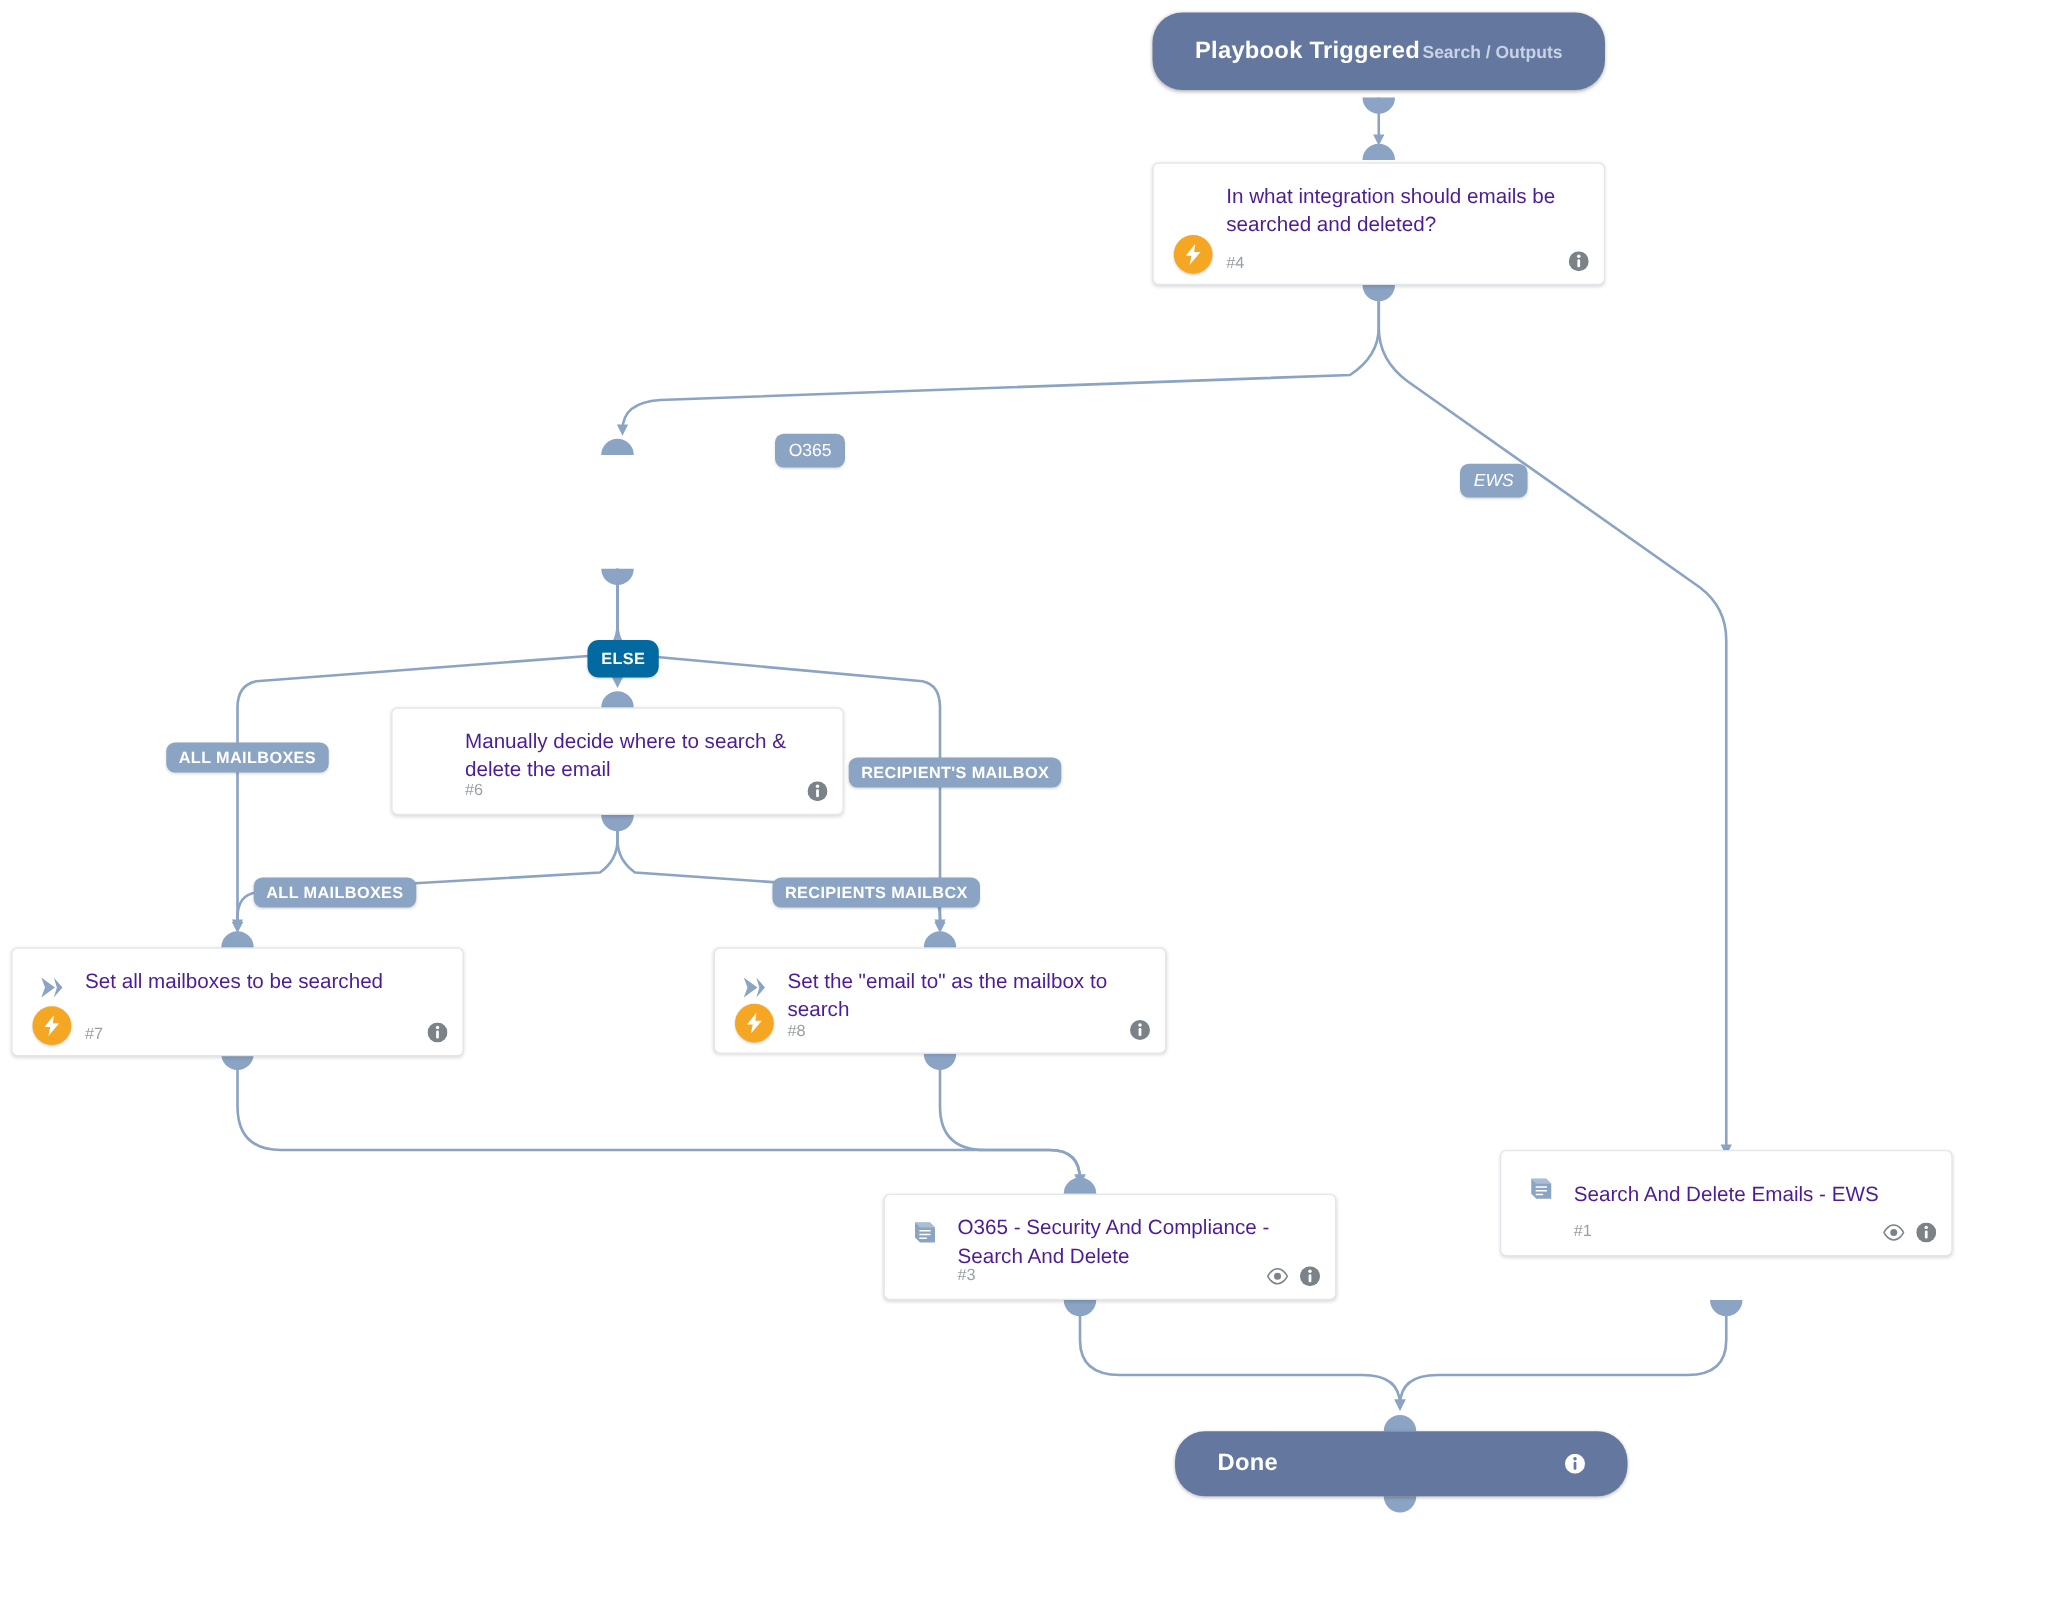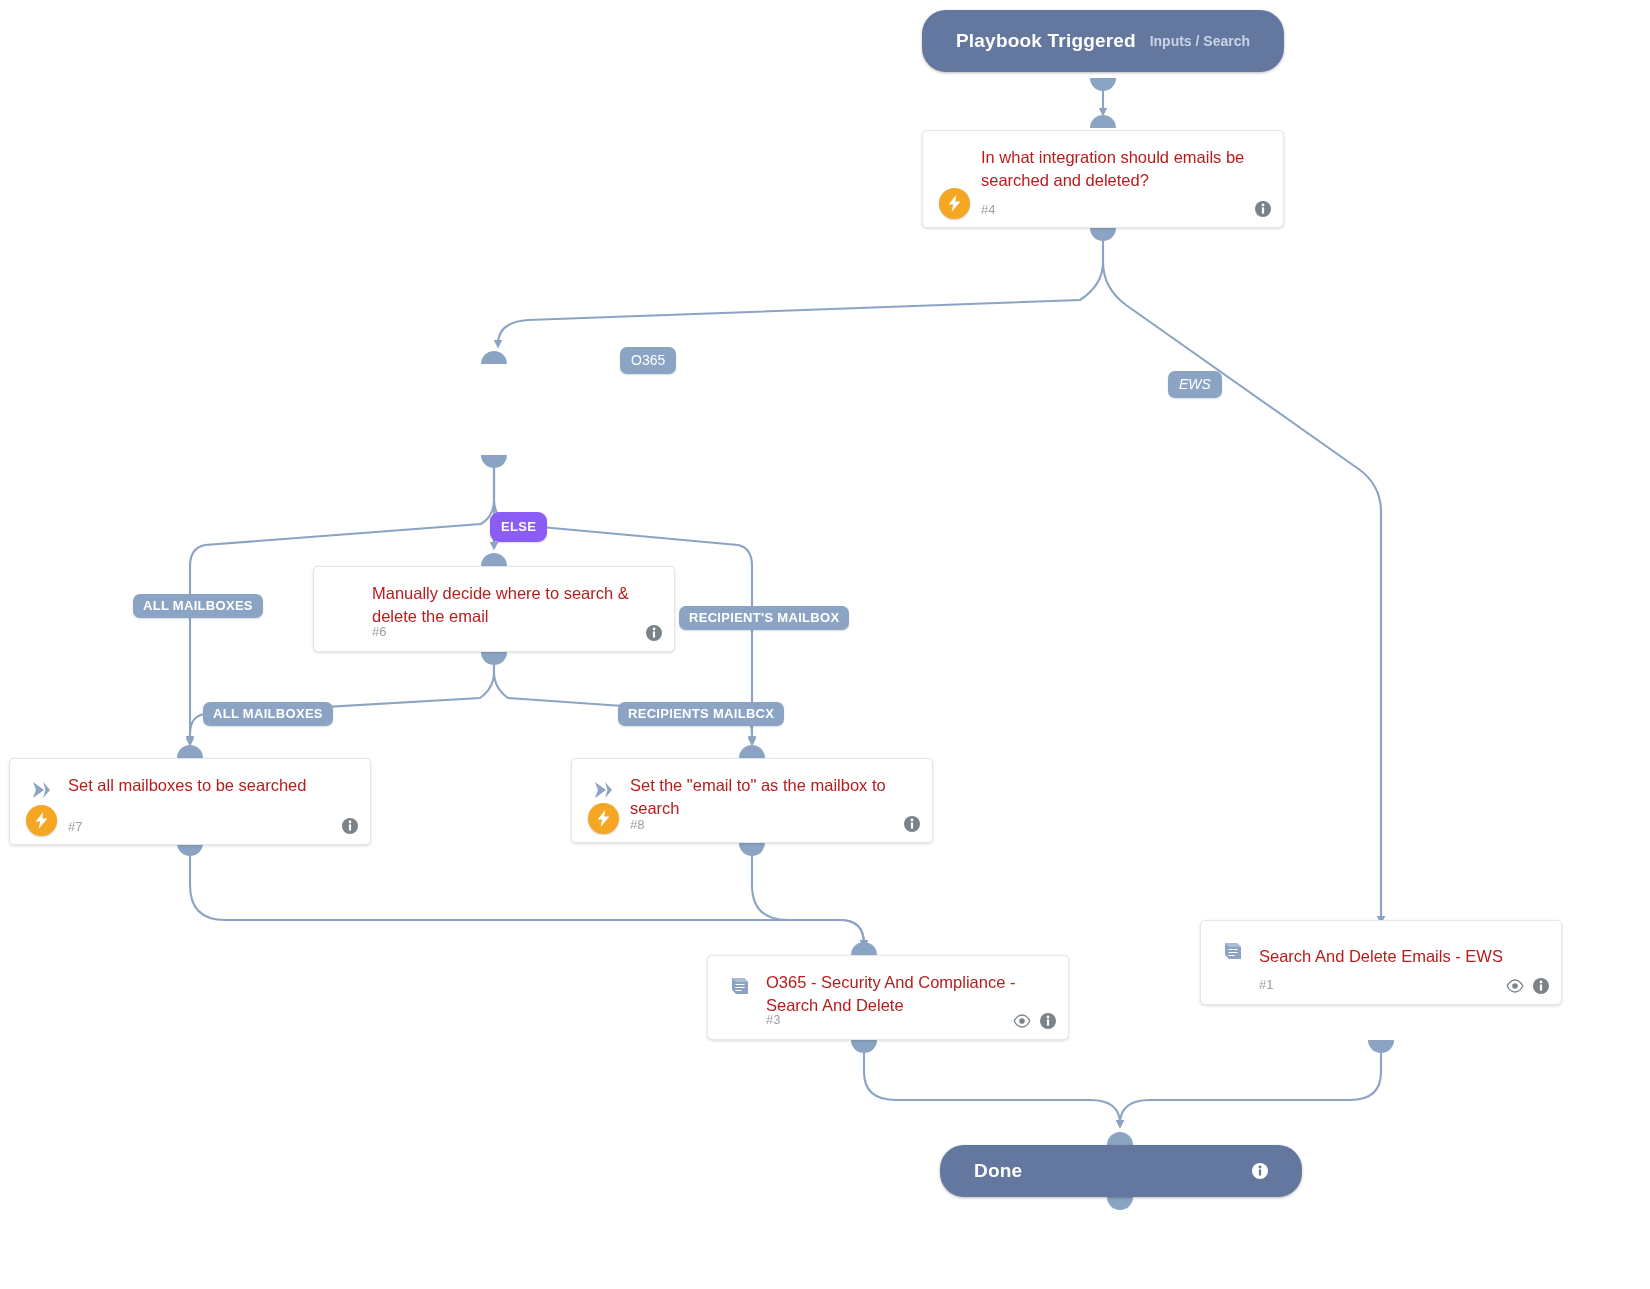--- a/index.html
+++ b/index.html
@@ -66,21 +66,21 @@
     left:18px;
     top:18px;
     width:26px;
     height:26px;
   }
   .card-title{
     position:absolute;
     left:58px;
     top:15px;
     right:16px;
-    color:#b91c1c;
+    color:#4c1d95;
     font-size:16.5px;
     line-height:23px;
     font-weight:400;
   }
   .card-num{
     position:absolute;
     left:58px;
     bottom:10px;
     color:#9aa0a6;
     font-size:13px;
@@ -135,26 +135,25 @@
     line-height:1;
   }
   .edge-label.mixed{
     font-size:14px;
     font-weight:400;
     padding:6px 11px 7px 11px;
     letter-spacing:0;
     margin-top:36px;
   }
   .edge-label.dark{
-    background:#8b5cf6;
+    background:#0369a1;
     border-radius:9px;
     font-size:13px;
     font-weight:700;
     padding:8px 11px 9px 11px;
-    margin-left:20px;
   }
 </style>
 </head>
 <body>
 
 <div id="canvas">
 
   <svg id="edges" viewBox="0 0 1650 1289" xmlns="http://www.w3.org/2000/svg">
     <defs>
       <marker id="arrow" markerWidth="9" markerHeight="9" refX="4.5" refY="4.5" orient="auto" markerUnits="userSpaceOnUse">
@@ -202,21 +201,21 @@
       <path d="M177,758 a13,13 0 0 1 26,0 z"></path>
       <path d="M739,758 a13,13 0 0 1 26,0 z"></path>
       <path d="M851,955 a13,13 0 0 1 26,0 z"></path>
       <path d="M1368,955 a13,13 0 0 1 26,0 z"></path>
       <path d="M1107,1145 a13,13 0 0 1 26,0 z"></path>
     </g>
   </svg>
 
   <div class="pill-node" style="left:922px; top:10px; width:362px; height:62px;">
     <span class="pill-title">Playbook Triggered</span>
-    <span class="pill-right">Inputs / Search</span>
+    <span class="pill-right">Search / Outputs</span>
   </div>
 
   <div class="card-node" style="left:922px; top:130px; width:362px; height:98px;">
     <span class="card-icon">
       <span class="glyph-diamond"></span>
     </span>
     <div class="card-title">In what integration should emails be searched and deleted?</div>
     <div class="card-bolt">
       <svg class="ic" width="15" height="17" viewBox="0 0 15 17" aria-hidden="true">
         <path d="M9.2 0 L1.6 9.6 L6.2 9.6 L4.6 17 L13.4 6.6 L8.3 6.6 Z" fill="#ffffff"></path>

